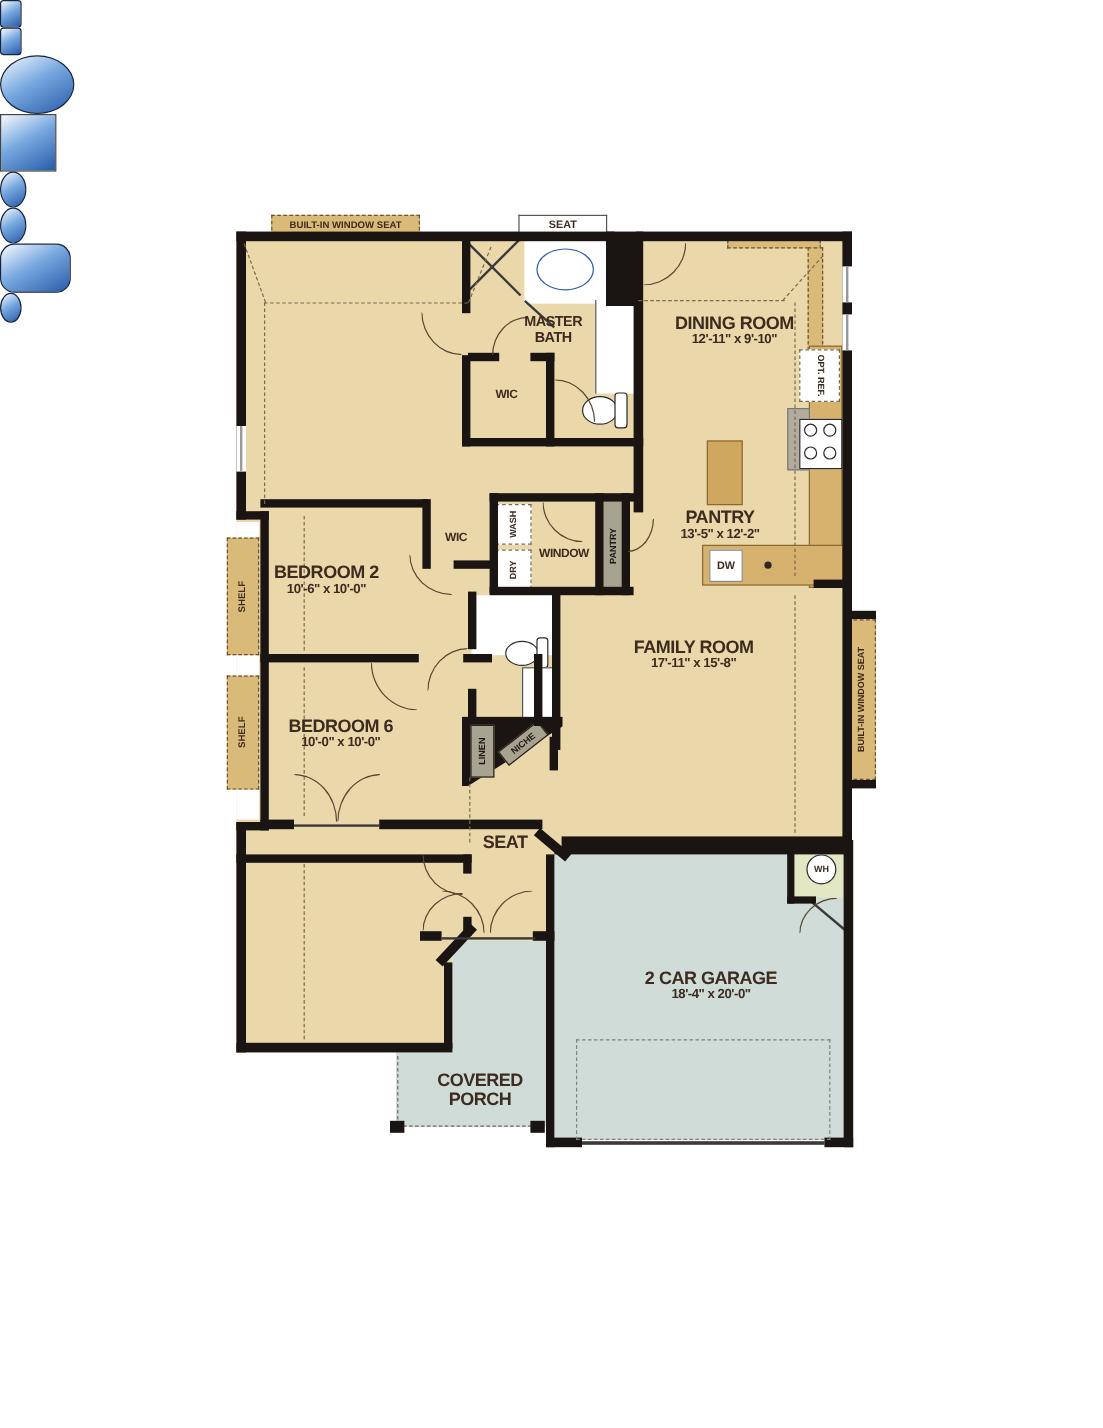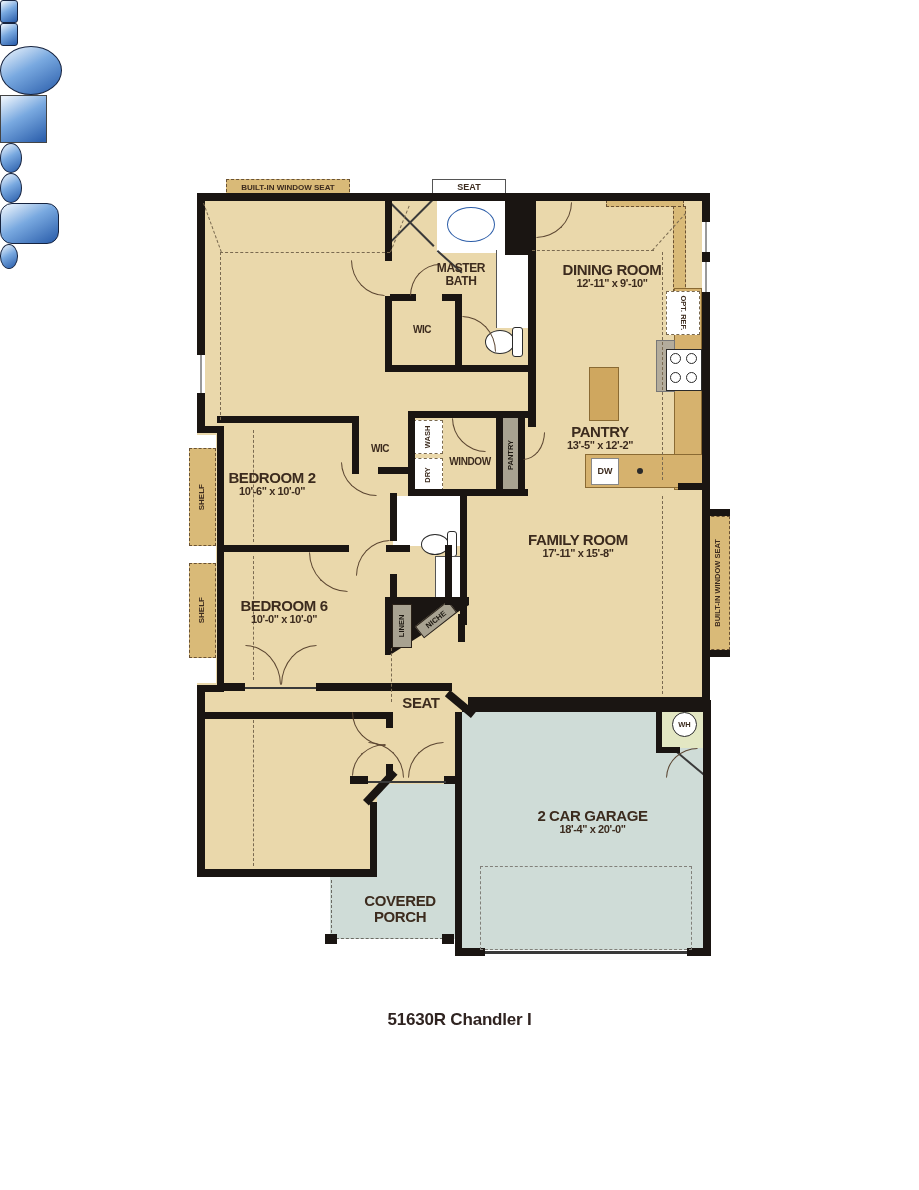--- a/index.html
+++ b/index.html
@@ -271,15 +271,14 @@
     <div>SEAT</div>
   </div>
   <div class="lb" style="left:520px;top:808px;width:145px">
     <div>2 CAR GARAGE</div>
     <div class="dm">18'-4" x 20'-0"</div>
   </div>
   <div class="lb" style="left:352px;top:893px;width:96px">
     <div>COVERED PORCH</div>
   </div>
 
-  <div class="ttl" style="top:1010px">51630R Chandler I</div>
 
 </div>
 
 </body></html>

